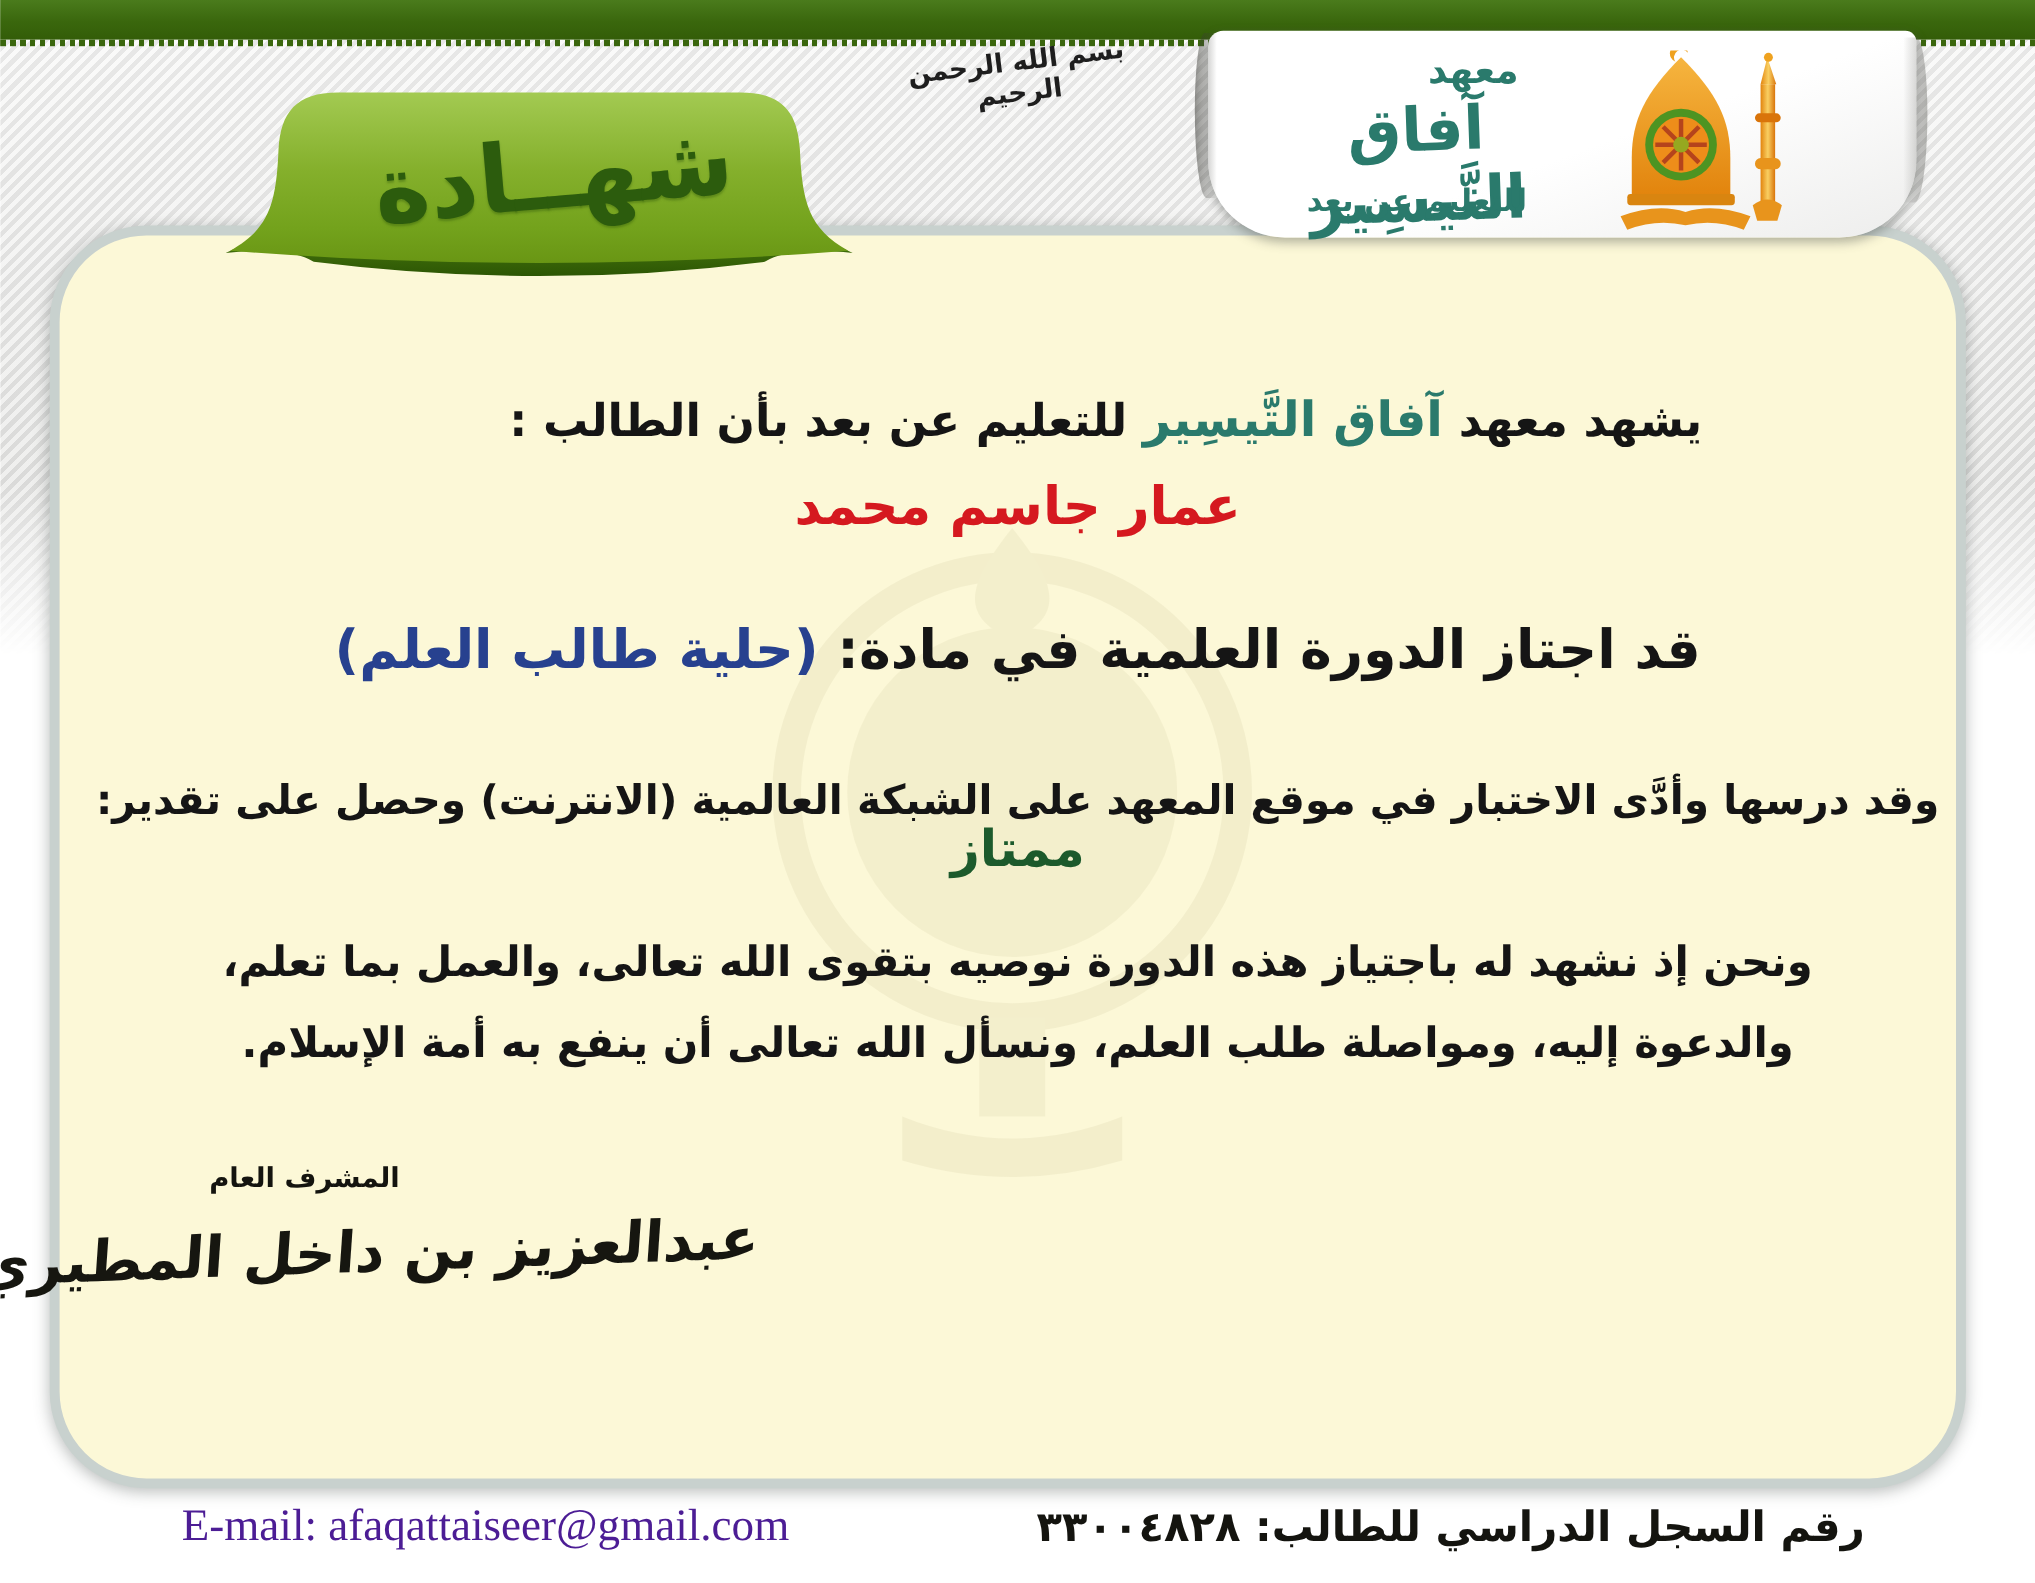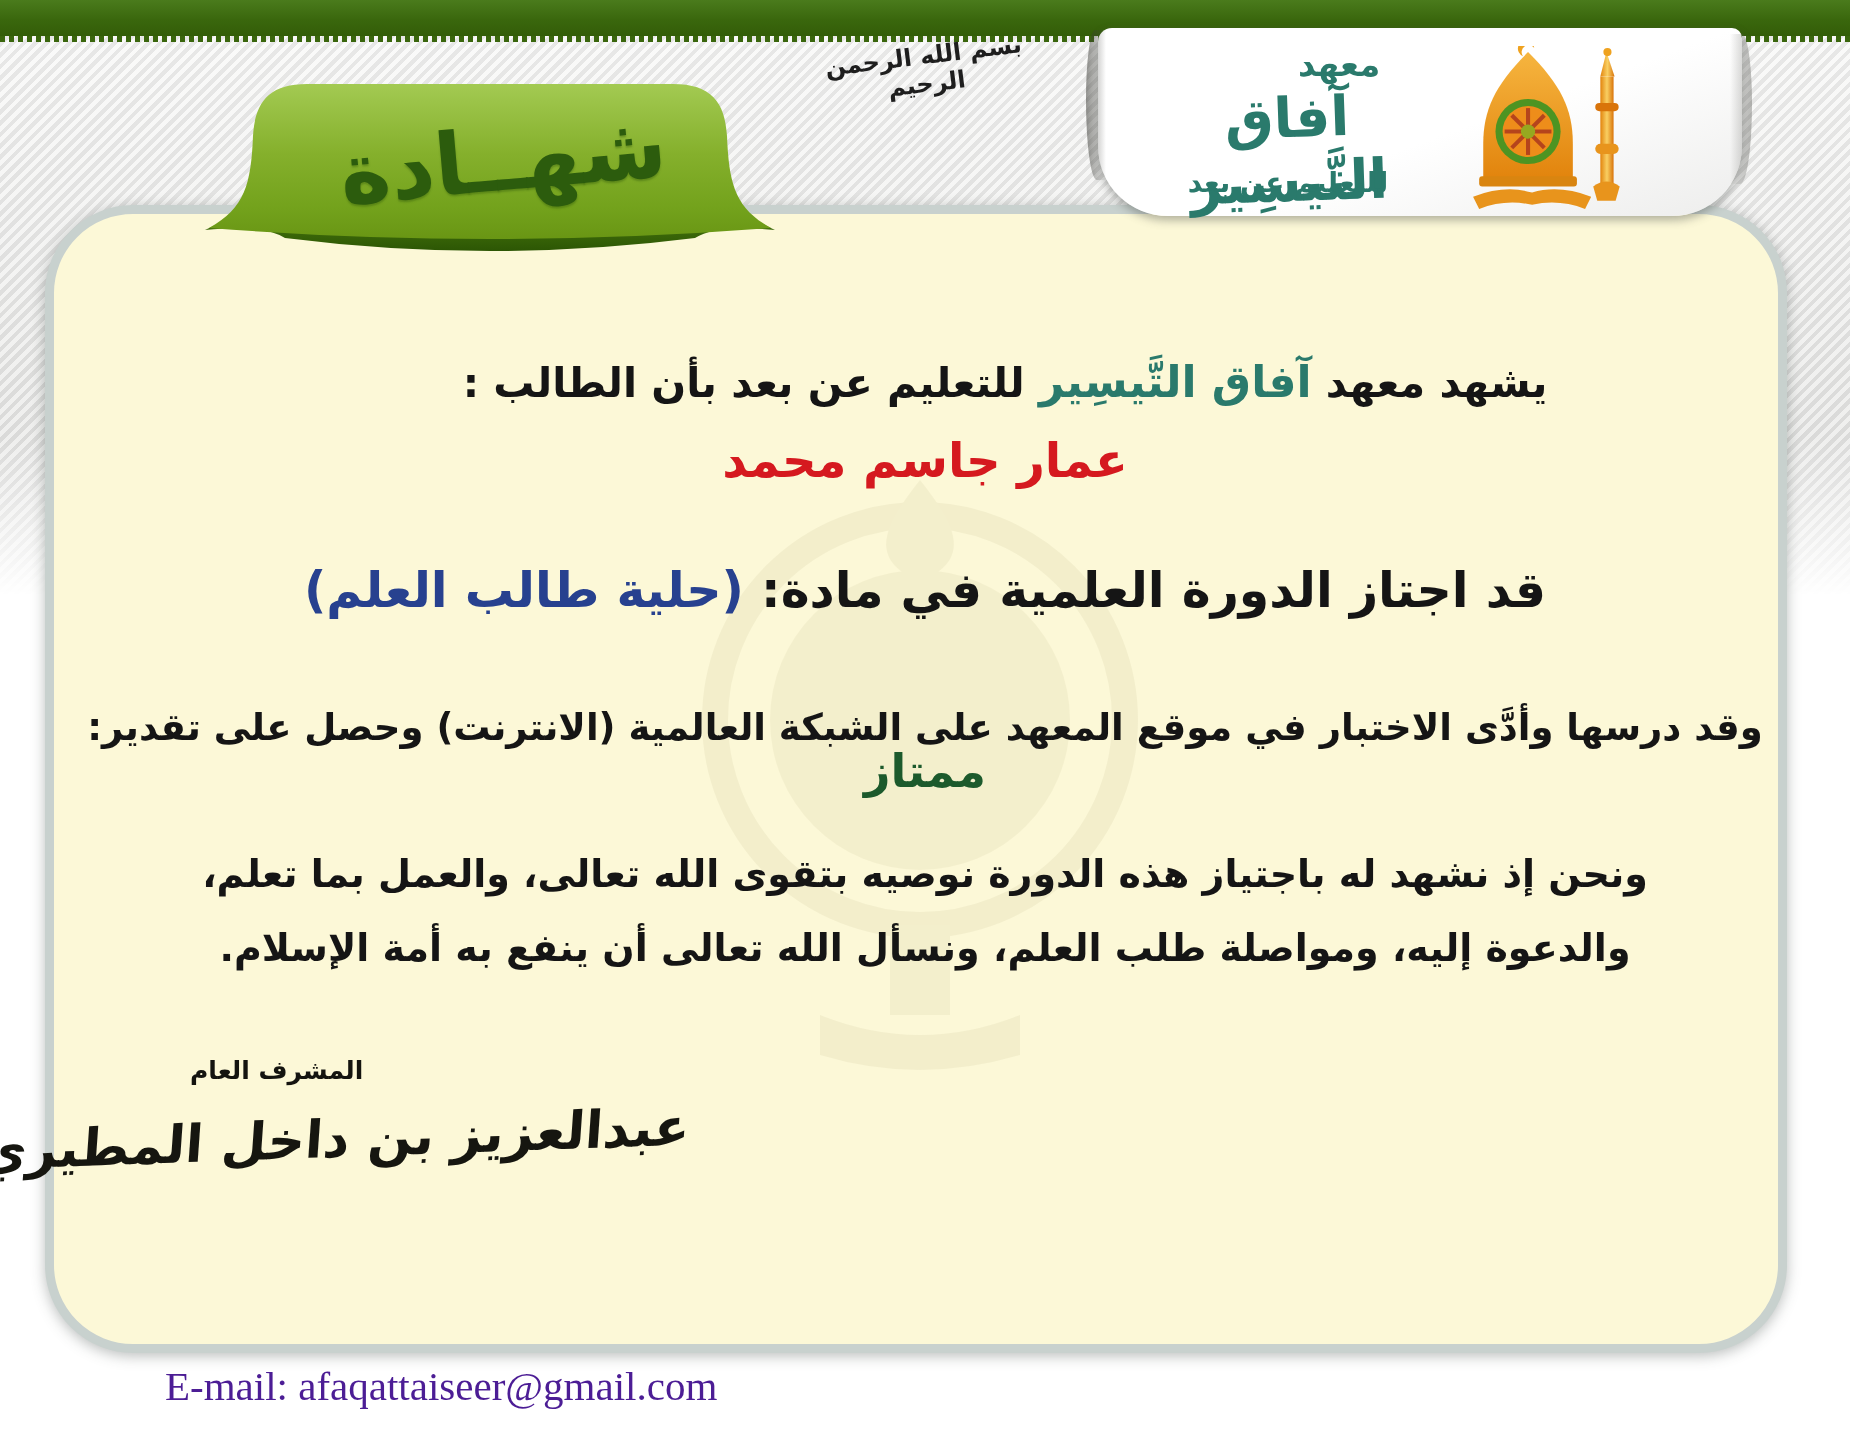--- a/index.html
+++ b/index.html
@@ -232,14 +232,18 @@
   <div class="cline line-advice1">ونحن إذ نشهد له باجتياز هذه الدورة نوصيه بتقوى الله تعالى، والعمل بما تعلم،</div>
   <div class="cline line-advice2">والدعوة إليه، ومواصلة طلب العلم، ونسأل الله تعالى أن ينفع به أمة الإسلام.</div>
 
   <div class="sup-title">المشرف العام</div>
   <div class="signature">عبدالعزيز بن داخل المطيري</div>
 
   <div class="footer-email">
     <span>E-mail:</span>
     <span>afaqattaiseer@gmail.com</span>
   </div>
+  <div class="footer-record">
+    <span>رقم السجل الدراسي للطالب:</span>
+    <span>٣٣٠٠٤٨٢٨</span>
+  </div>
 
 </div>
 
 </body></html>

